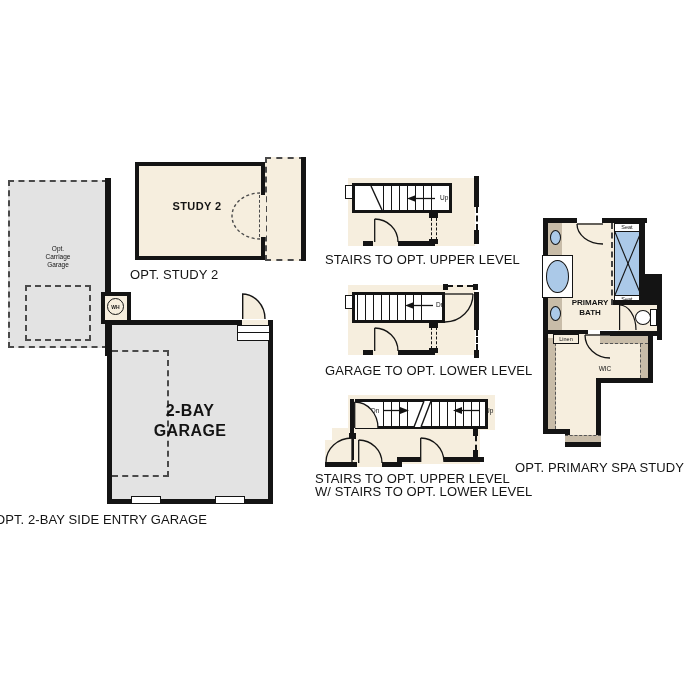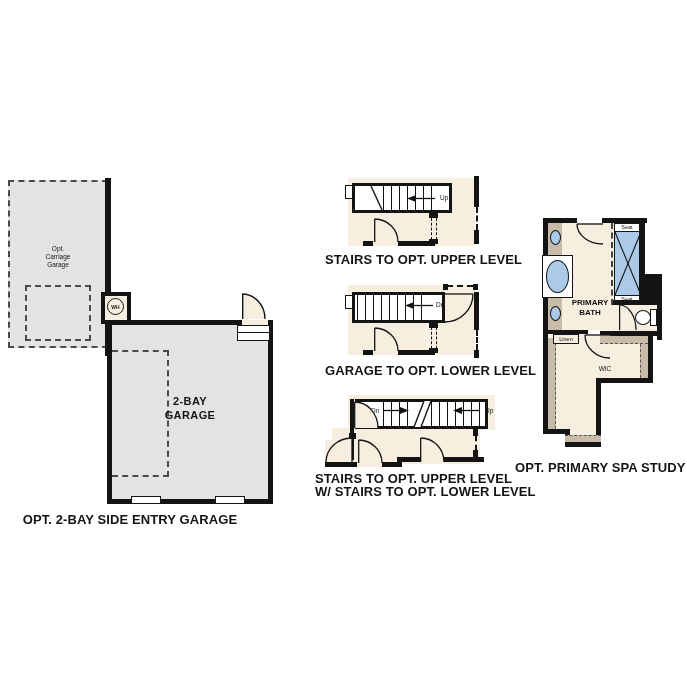--- a/index.html
+++ b/index.html
@@ -8,32 +8,44 @@
   .abs{position:absolute;}
   .wall{position:absolute;background:#141414;}
   .cream{background:#f6eede;}
   .gray{background:#e3e3e3;}
   .tan{background:#c8bca8;}
   .blue{background:#abc9e8;}
   .white{background:#ffffff;}
   .b{border:1.5px solid #141414;box-sizing:border-box;}
   .dashed{border:2px dashed #4a4a4a;box-sizing:border-box;}
   .lbl{position:absolute;color:#141414;line-height:1.25;}
-  .cap{font-weight:bold;font-size:13px;text-align:center;letter-spacing:.1px;white-space:nowrap;}
+  .cap{font-weight:normal;font-size:13px;letter-spacing:.1px;white-space:nowrap;}
   .preline{white-space:pre-line;}
   .ctr{text-align:center;}
   .treads{position:absolute;background-image:repeating-linear-gradient(to right,#141414 0 1.4px,transparent 1.4px 8px);}
   svg.abs{overflow:visible;}
   .roombox{position:absolute;box-sizing:border-box;}
 </style>
 </head>
 <body>
 
 <div id="canvas">
 
+  <div class="abs" style="left:135px;top:155px;width:180px;height:135px;">
+    <div class="roombox cream" style="left:0;top:7px;width:130px;height:98px;border:4px solid #141414;"></div>
+    <div class="abs cream dashed" style="left:130px;top:2px;width:40px;height:104px;"></div>
+    <div class="wall" style="left:166px;top:2px;width:5px;height:104px;"></div>
+    <div class="abs cream" style="left:124px;top:40px;width:6px;height:42px;border-left:1.5px dashed #4a4a4a;"></div>
+    <svg class="abs" style="left:97px;top:38px;" width="28" height="46">
+      <path d="M28,0 A28,23 0 0 0 0,23" fill="none" stroke="#4a4a4a" stroke-width="1.4" stroke-dasharray="3,2.5"></path>
+      <path d="M28,46 A28,23 0 0 1 0,23" fill="none" stroke="#4a4a4a" stroke-width="1.4" stroke-dasharray="3,2.5"></path>
+    </svg>
+    <div class="lbl ctr" style="left:0;top:45px;width:124px;font-weight:bold;font-size:11px;letter-spacing:.4px;">STUDY 2</div>
+    <div class="lbl cap" style="left:-5px;top:112px;width:145px;">OPT. STUDY 2</div>
+  </div>
 
   <div class="abs" style="left:5px;top:175px;width:280px;height:360px;">
 
     <div class="abs gray dashed" style="left:3px;top:5px;width:100px;height:168px;"></div>
     <div class="lbl ctr preline" style="left:18px;top:70px;width:70px;font-size:6.5px;">Opt.
 Carriage
 Garage</div>
     <div class="abs" style="left:20px;top:110px;width:66px;height:56px;border:2px dashed #4a4a4a;box-sizing:border-box;"></div>
 
     <div class="wall" style="left:100px;top:3px;width:6px;height:178px;"></div>
@@ -48,21 +60,21 @@
     <svg class="abs" style="left:237px;top:118px;" width="23" height="26">
       <path d="M0,1 A23,25 0 0 1 23,26 L0,26 Z" fill="#f6eede" stroke="none"></path>
       <path d="M0,1 A23,25 0 0 1 23,26" fill="none" stroke="#141414" stroke-width="1.4"></path>
       <line x1="0.7" y1="1" x2="0.7" y2="26" stroke="#141414" stroke-width="1.4"></line>
     </svg>
     <div class="abs white b" style="left:232px;top:150px;width:33px;height:16px;">
       <div style="height:50%;border-bottom:1.5px solid #141414;box-sizing:border-box;"></div>
     </div>
 
     <div class="abs" style="left:107px;top:175px;width:57px;height:127px;border:2px dashed #4a4a4a;border-left:none;box-sizing:border-box;"></div>
-    <div class="lbl ctr preline" style="left:130px;top:220px;width:110px;font-weight:bold;font-size:11px;letter-spacing:.4px;text-align:center;">2-BAY
+    <div class="lbl ctr preline" style="left:130px;top:226px;width:110px;font-weight:bold;font-size:16px;letter-spacing:.4px;text-align:center;">2-BAY
 GARAGE</div>
 
     <div class="abs white b" style="left:126px;top:321px;width:30px;height:8px;"></div>
     <div class="abs white b" style="left:210px;top:321px;width:30px;height:8px;"></div>
     <div class="lbl cap" style="left:-10px;top:337px;width:270px;">OPT. 2-BAY SIDE ENTRY GARAGE</div>
   </div>
 
   <div class="abs" style="left:343px;top:172px;width:160px;height:100px;">
     <div class="abs cream" style="left:5px;top:6px;width:127px;height:68px;"></div>
     <div class="abs white b" style="left:2px;top:13px;width:8px;height:14px;"></div>

